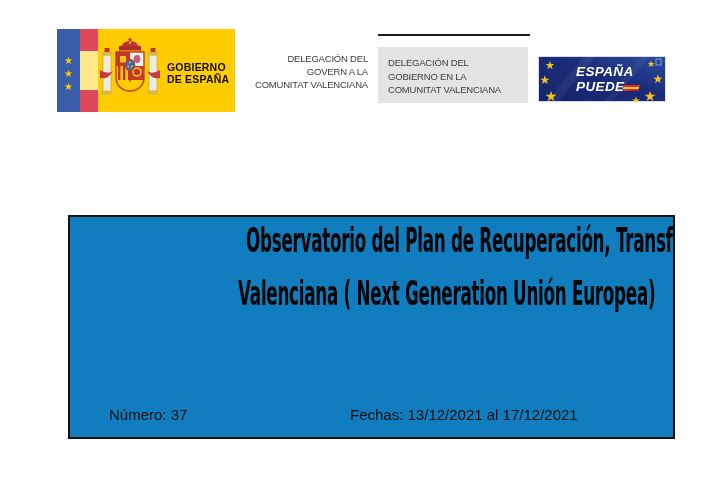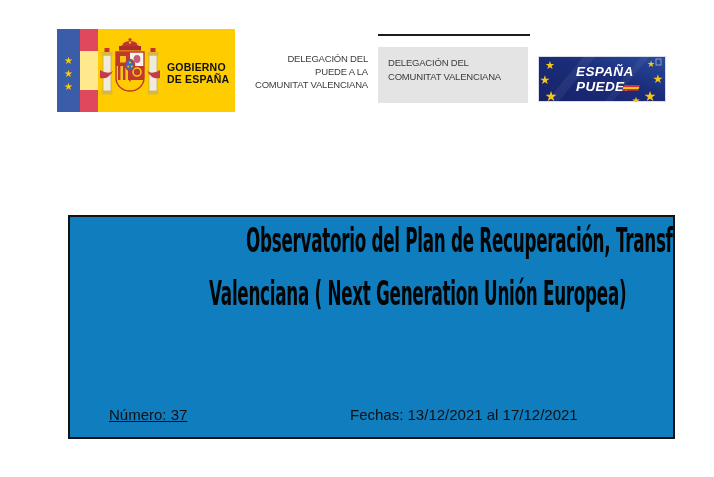--- a/index.html
+++ b/index.html
@@ -35,26 +35,26 @@
   .title-line{
     text-align:center;line-height:37px;height:37px;
     font-family:"DejaVu Sans", sans-serif;font-weight:bold;font-size:28px;
     color:#050505;white-space:nowrap;
   }
   .title-line .condense{
     display:inline-block;transform:scale(0.6,1.18);transform-origin:center center;
     letter-spacing:-0.5px;white-space:nowrap;
   }
   #title-block{margin-top:5px;}
-  #title-line3-wrap{margin-top:16px;}
+  #title-line3-wrap{margin-top:16px;margin-left:29px;}
   .banner-meta{
     position:absolute;top:189px;font-size:15px;color:#101010;
     font-family:"Liberation Sans", sans-serif;
   }
-  #banner-numero{left:39px;text-decoration:underline;}
+  #banner-numero{left:39px;}
   #banner-fechas{left:280px;}
 
   svg text{font-family:"Liberation Sans", sans-serif;}
 </style>
 </head>
 <body>
 
 <div id="canvas">
 
   <svg id="gobierno-logo" viewBox="0 0 178 83" xmlns="http://www.w3.org/2000/svg">
@@ -121,28 +121,29 @@
         <circle cx="29.8" cy="28.5" r="0.9" fill="#F5C518"></circle>
       </g>
     </g>
 
     <text x="110" y="42" font-size="10.5" font-weight="bold" fill="#101010" letter-spacing="0.2">GOBIERNO</text>
     <text x="110" y="54" font-size="10.5" font-weight="bold" fill="#101010" letter-spacing="0.2">DE ESPAÑA</text>
   </svg>
 
   <div id="delegacio-gva">
     <div>DELEGACIÓN DEL</div>
-    <div>PUEDE A LA</div>
+    <div>GOVERN A LA</div>
     <div>COMUNITAT VALENCIANA</div>
   </div>
 
   <div id="gray-line"></div>
 
   <div id="delegacion-box">
     <div>DELEGACIÓN DEL</div>
+    <div>GOBIERNO EN LA</div>
     <div>COMUNITAT VALENCIANA</div>
   </div>
 
   <svg id="espana-puede" viewBox="0 0 128 46" xmlns="http://www.w3.org/2000/svg">
     <defs>
       <linearGradient id="navyGrad" x1="0" y1="1" x2="1" y2="0">
         <stop offset="0" stop-color="#16236B"></stop>
         <stop offset="0.55" stop-color="#1B2C78"></stop>
         <stop offset="1" stop-color="#2A4CA0"></stop>
       </linearGradient>

